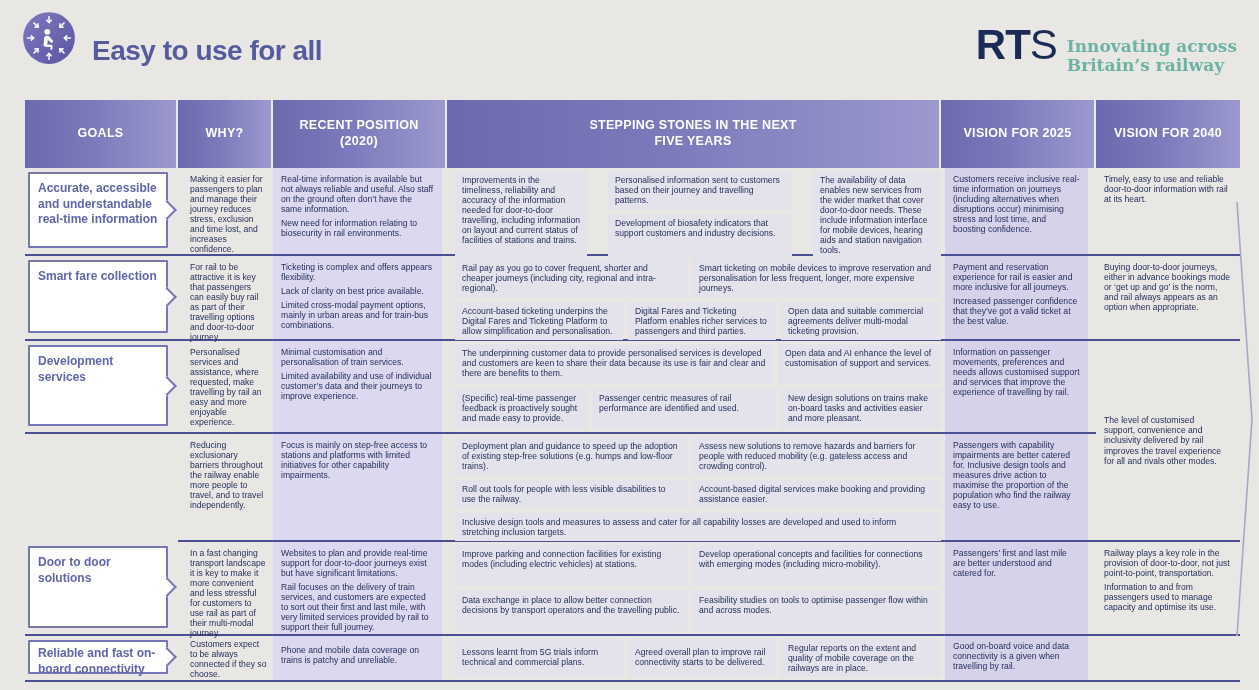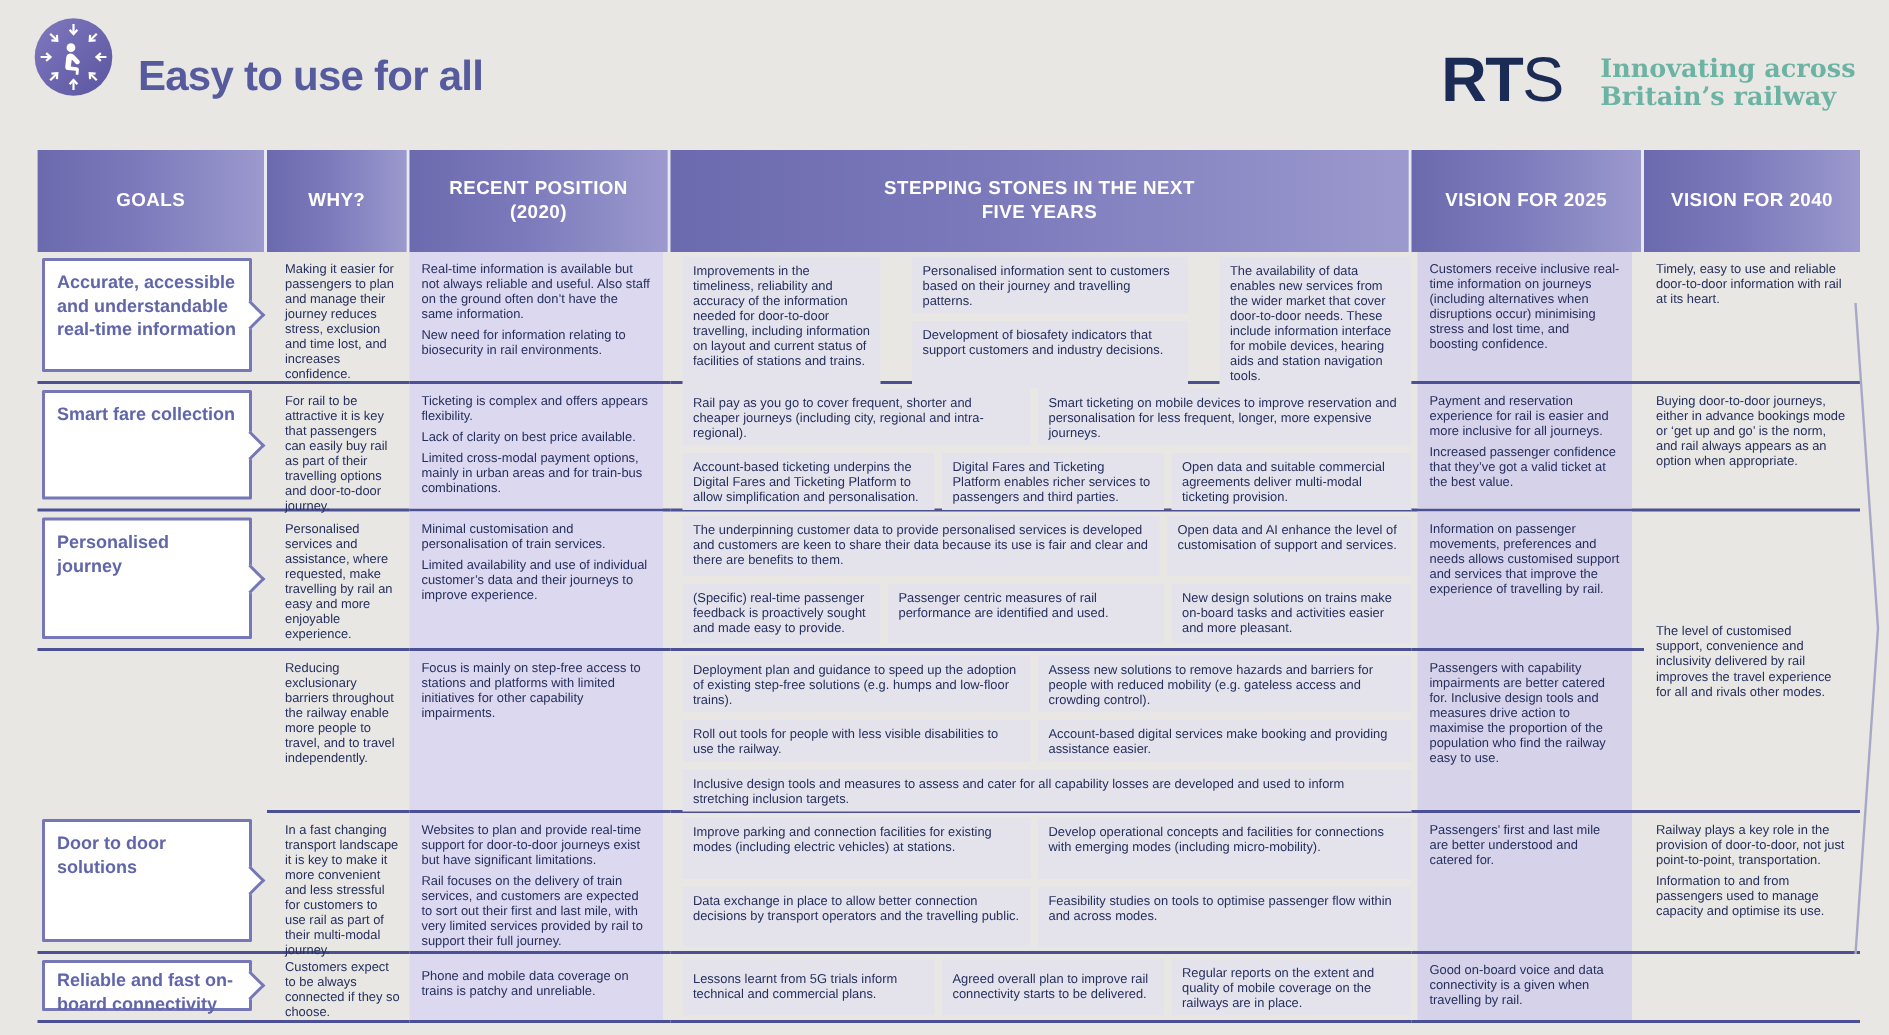--- a/index.html
+++ b/index.html
@@ -8,21 +8,21 @@
     --teal:#6cb3a4; --rts-navy:#1c2b55; --page:#e9e7e4;
   }
   *{box-sizing:border-box; margin:0; padding:0;}
   html,body{width:1259px;height:690px;}
   body{background:var(--page); font-family:"Liberation Sans",sans-serif; color:var(--navy); position:relative; overflow:hidden;}
 
   
   .hdr{position:absolute; left:0; top:0; width:100%; height:100px;}
   .badge{position:absolute; left:22px; top:11px; width:54px; height:54px;}
   .page-title{position:absolute; left:92px; top:13px; font-size:28px; font-weight:bold; color:var(--title); letter-spacing:-0.5px; line-height:52px;margin-top:12px;}
-  .logo{position:absolute; right:22px; top:14px; display:flex; align-items:flex-end;gap:15px;}
+  .logo{position:absolute; right:22px; top:14px; display:flex; align-items:center;}
   .logo .rts{font-size:42px; line-height:44px; color:var(--rts-navy); letter-spacing:-1px;}
   .logo .rts b{font-weight:800;}
   .logo .rts span{font-weight:300;}
   .logo .tag{margin-left:10px; margin-top:23px; font-family:"DejaVu Serif",serif; font-weight:600; font-size:17px; line-height:19px; color:var(--teal);}
 
   
   .tbl{position:absolute; left:25px; top:100px; width:1215px;
        display:grid;
        grid-template-columns:153px 95px 174px 494px 155px 144px;
        grid-template-rows:68px 88px 85px 93px 108px 94px 46px;}
@@ -198,21 +198,21 @@
     <div class="v25fill">
         <p>Payment and reservation experience for rail is easier and more inclusive for all journeys.</p>
         <p>Increased passenger confidence that they’ve got a valid ticket at the best value.</p>
       </div>
   </div>
   <div class="cell v40" style="grid-area:3/6">
       <p>Buying door-to-door journeys, either in advance bookings mode or ‘get up and go’ is the norm, and rail always appears as an option when appropriate.</p>
     </div>
 
   <div class="cell gcell" style="grid-area:4/1">
-    <div class="goal-box"><span>Personalised journey</span></div>
+    <div class="goal-box"><span>Development services</span></div>
   </div>
   <div class="cell wcell" style="grid-area:4/2">
       <p>Personalised services and assistance, where requested, make travelling by rail an easy and more enjoyable experience.</p>
     </div>
   <div class="cell scell" style="grid-area:4/4">
     <div class="stack2">
       <div class="cols-c">
         <div class="st">The underpinning customer data to provide personalised services is developed and customers are keen to share their data because its use is fair and clear and there are benefits to them.</div>
         <div class="st">Open data and AI enhance the level of customisation of support and services.</div>
       </div>

